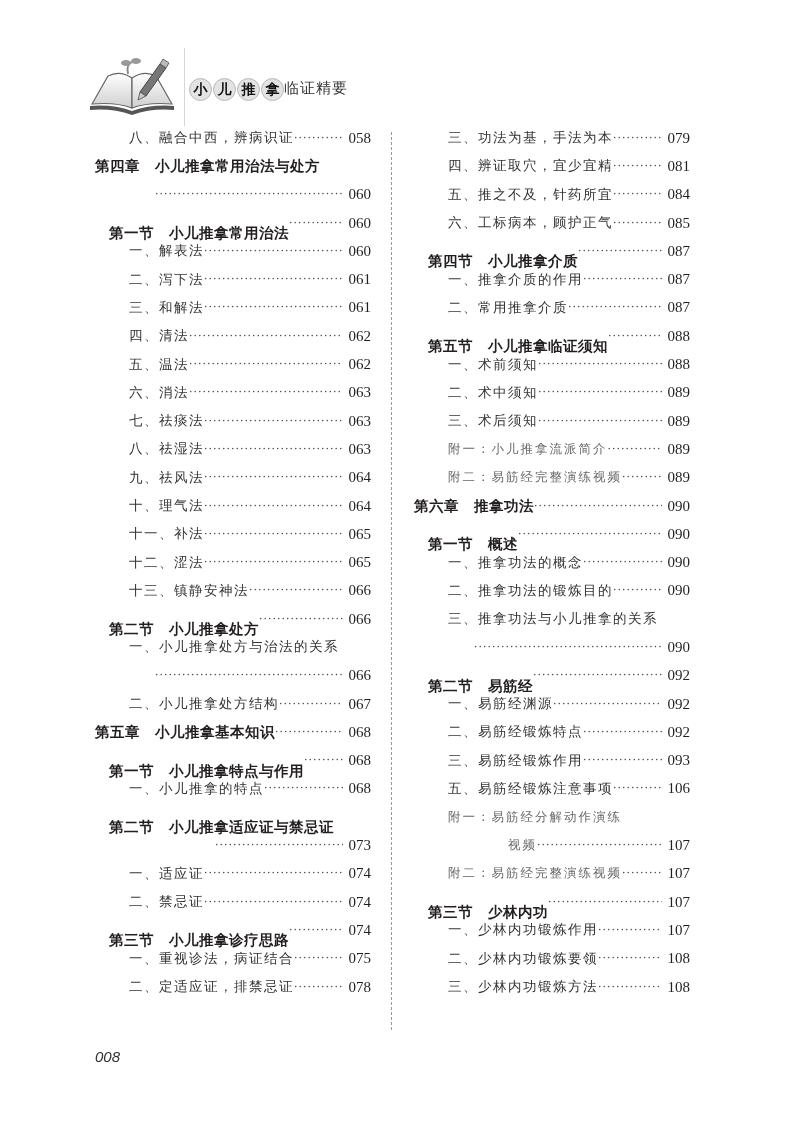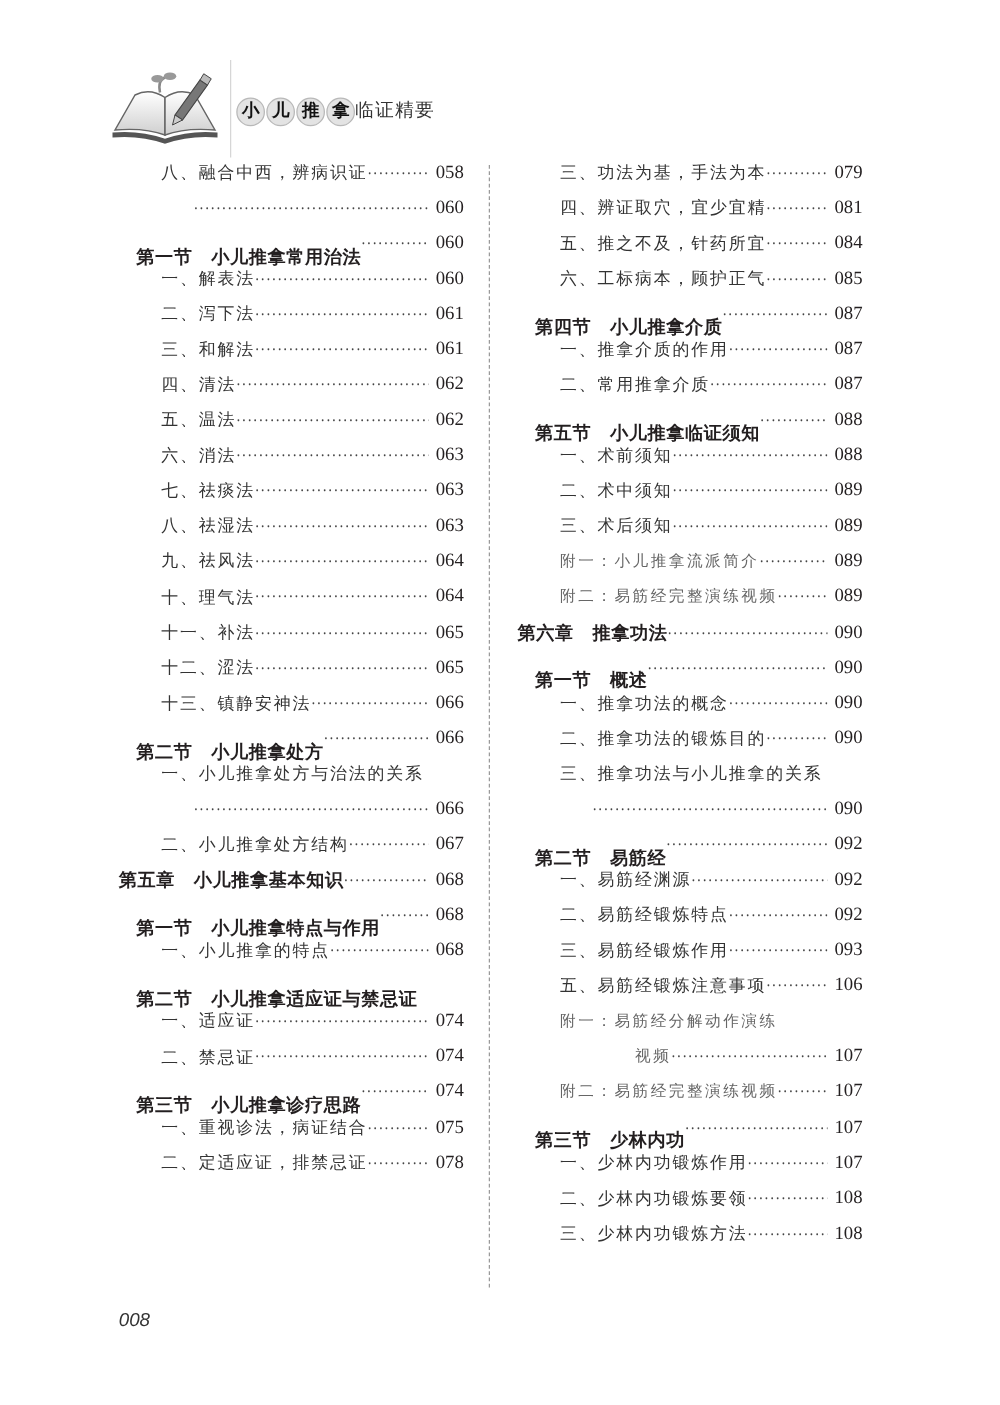--- a/index.html
+++ b/index.html
@@ -67,20 +67,25 @@
   </div>
   <div class="book-title">临证精要</div>
 </div>
 
 <div class="col col-left" id="col-left">
     <div class="row lv2">
       <span class="t">八、融合中西，辨病识证</span>
       <span class="dots"></span>
       <span class="pg">058</span>
     </div>
+    <div class="row lv0 nodots">
+      <span class="t">第四章　小儿推拿常用治法与处方</span>
+      <span class="dots"></span>
+      <span class="pg"></span>
+    </div>
     <div class="row cont">
       <span class="t"></span>
       <span class="dots"></span>
       <span class="pg">060</span>
     </div>
     <div class="row lv1">
       <span class="t">第一节　小儿推拿常用治法</span>
       <span class="dots"></span>
       <span class="pg">060</span>
     </div>
@@ -181,20 +186,25 @@
     </div>
     <div class="row lv2">
       <span class="t">一、小儿推拿的特点</span>
       <span class="dots"></span>
       <span class="pg">068</span>
     </div>
     <div class="row lv1 nodots">
       <span class="t">第二节　小儿推拿适应证与禁忌证</span>
       <span class="dots"></span>
       <span class="pg"></span>
+    </div>
+    <div class="row cont l1">
+      <span class="t"></span>
+      <span class="dots"></span>
+      <span class="pg">073</span>
     </div>
     <div class="row lv2">
       <span class="t">一、适应证</span>
       <span class="dots"></span>
       <span class="pg">074</span>
     </div>
     <div class="row lv2">
       <span class="t">二、禁忌证</span>
       <span class="dots"></span>
       <span class="pg">074</span>

